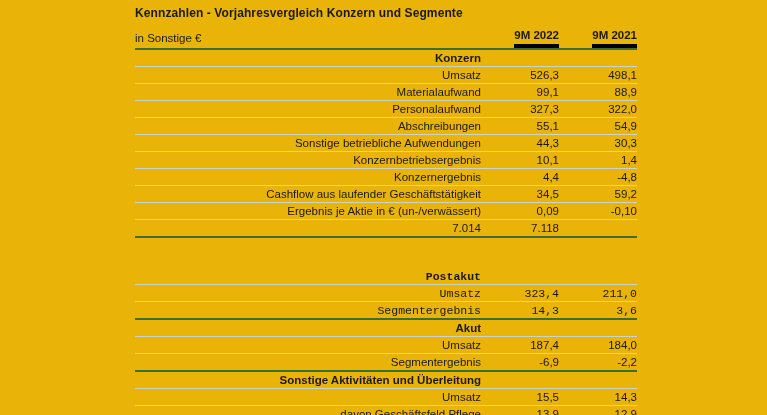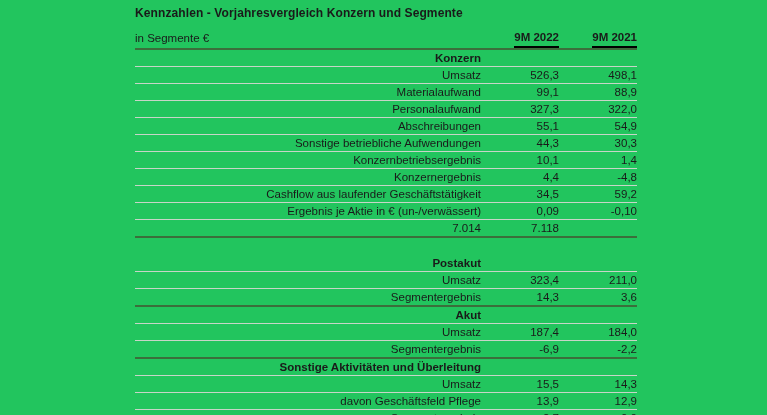--- a/index.html
+++ b/index.html
@@ -6,21 +6,21 @@
     margin: 0;
     padding: 0;
     background: #ffffff;
     font-family: "Liberation Sans", sans-serif;
     color: #1a1a1a;
   }
   .page {
     position: relative;
     width: 767px;
     height: 415px;
-    background: #22c55e;
+    background: #eab308;
     overflow: hidden;
   }
   .doc {
     position: absolute;
     left: 135px;
     top: 6px;
     width: 502px;
   }
   .title {
     font-size: 12px;
@@ -44,31 +44,32 @@
   .unit-label {
     font-size: 11.5px;
     padding-bottom: 2px;
   }
   .col-head {
     text-align: right;
     font-weight: bold;
   }
   .col-head span {
     display: inline-block;
-    border-bottom: 2px solid #000000;
+    border-bottom: 4px solid #000000;
     padding-bottom: 1px;
   }
   .section {
     border-bottom: 2px solid #3b6e3b;
   }
   .section .row:last-child {
     border-bottom: none;
   }
   .gap-before {
-    margin-top: 17px;
+    margin-top: 30px;
+    font-family: Liberation Mono, monospace;
   }
   .sec-header .label {
     font-weight: bold;
   }
   .label {
     white-space: nowrap;
     overflow: hidden;
     text-align: right;
   }
   .label.indent {
@@ -81,21 +82,21 @@
 </style>
 </head>
 <body>
 
 <div class="page">
   <div class="doc">
 
     <div class="title">Kennzahlen - Vorjahresvergleich Konzern und Segmente</div>
 
     <div class="row thead">
-      <div class="unit-label">in Segmente €</div>
+      <div class="unit-label">in Sonstige €</div>
       <div class="col-head">
         <span>9M 2022</span>
       </div>
       <div class="col-head">
         <span>9M 2021</span>
       </div>
     </div>
 
     <div id="table-body">
         <div class="section">

